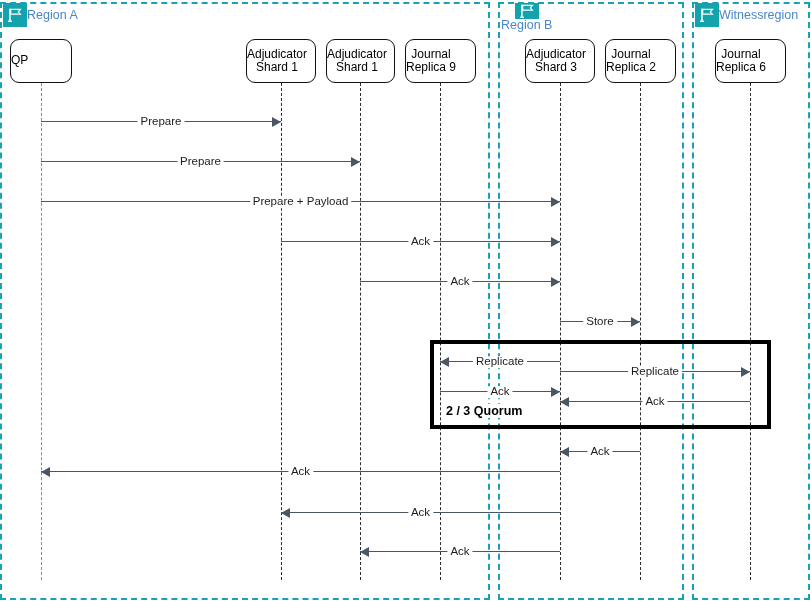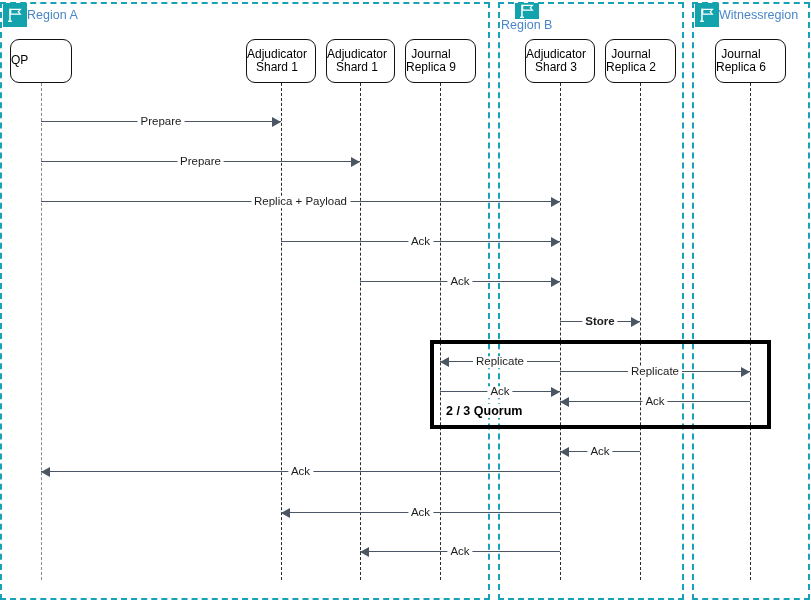--- a/index.html
+++ b/index.html
@@ -124,30 +124,30 @@
     <div class="frag" style="left: 430px; top: 340px; width: 341px; height: 89px;"></div>
     <div class="frag-label" style="left: 443px; top: 404px;">2 / 3 Quorum</div>
     <div class="msg" style="left: 41px; top: 121px; width: 240px;"></div>
     <div class="head r" style="top: 116.5px; left: 272px;"></div>
     <div class="msg-label" style="left: 161px; top: 122px;">Prepare</div>
     <div class="msg" style="left: 41px; top: 161px; width: 319px;"></div>
     <div class="head r" style="top: 156.5px; left: 351px;"></div>
     <div class="msg-label" style="left: 200.5px; top: 162px;">Prepare</div>
     <div class="msg" style="left: 41px; top: 201px; width: 519px;"></div>
     <div class="head r" style="top: 196.5px; left: 551px;"></div>
-    <div class="msg-label" style="left: 300.5px; top: 202px;">Replica + Payload</div>
+    <div class="msg-label" style="left: 300.5px; top: 202px;">Prepare + Payload</div>
     <div class="msg" style="left: 281px; top: 241px; width: 279px;"></div>
     <div class="head r" style="top: 236.5px; left: 551px;"></div>
     <div class="msg-label" style="left: 420.5px; top: 242px;">Ack</div>
     <div class="msg" style="left: 360px; top: 281px; width: 200px;"></div>
     <div class="head r" style="top: 276.5px; left: 551px;"></div>
     <div class="msg-label" style="left: 460px; top: 282px;">Ack</div>
     <div class="msg" style="left: 560px; top: 321px; width: 80px;"></div>
     <div class="head r" style="top: 316.5px; left: 631px;"></div>
-    <div class="msg-label" style="left: 600px; top: 322px; font-weight: bold;">Store</div>
+    <div class="msg-label" style="left: 600px; top: 322px;">Store</div>
     <div class="msg" style="left: 440px; top: 361px; width: 120px;"></div>
     <div class="head l" style="top: 356.5px; left: 440px;"></div>
     <div class="msg-label" style="left: 500px; top: 362px;">Replicate</div>
     <div class="msg" style="left: 560px; top: 371px; width: 190px;"></div>
     <div class="head r" style="top: 366.5px; left: 741px;"></div>
     <div class="msg-label" style="left: 655px; top: 372px;">Replicate</div>
     <div class="msg" style="left: 440px; top: 391px; width: 120px;"></div>
     <div class="head r" style="top: 386.5px; left: 551px;"></div>
     <div class="msg-label" style="left: 500px; top: 392px;">Ack</div>
     <div class="msg" style="left: 560px; top: 401px; width: 190px;"></div>

